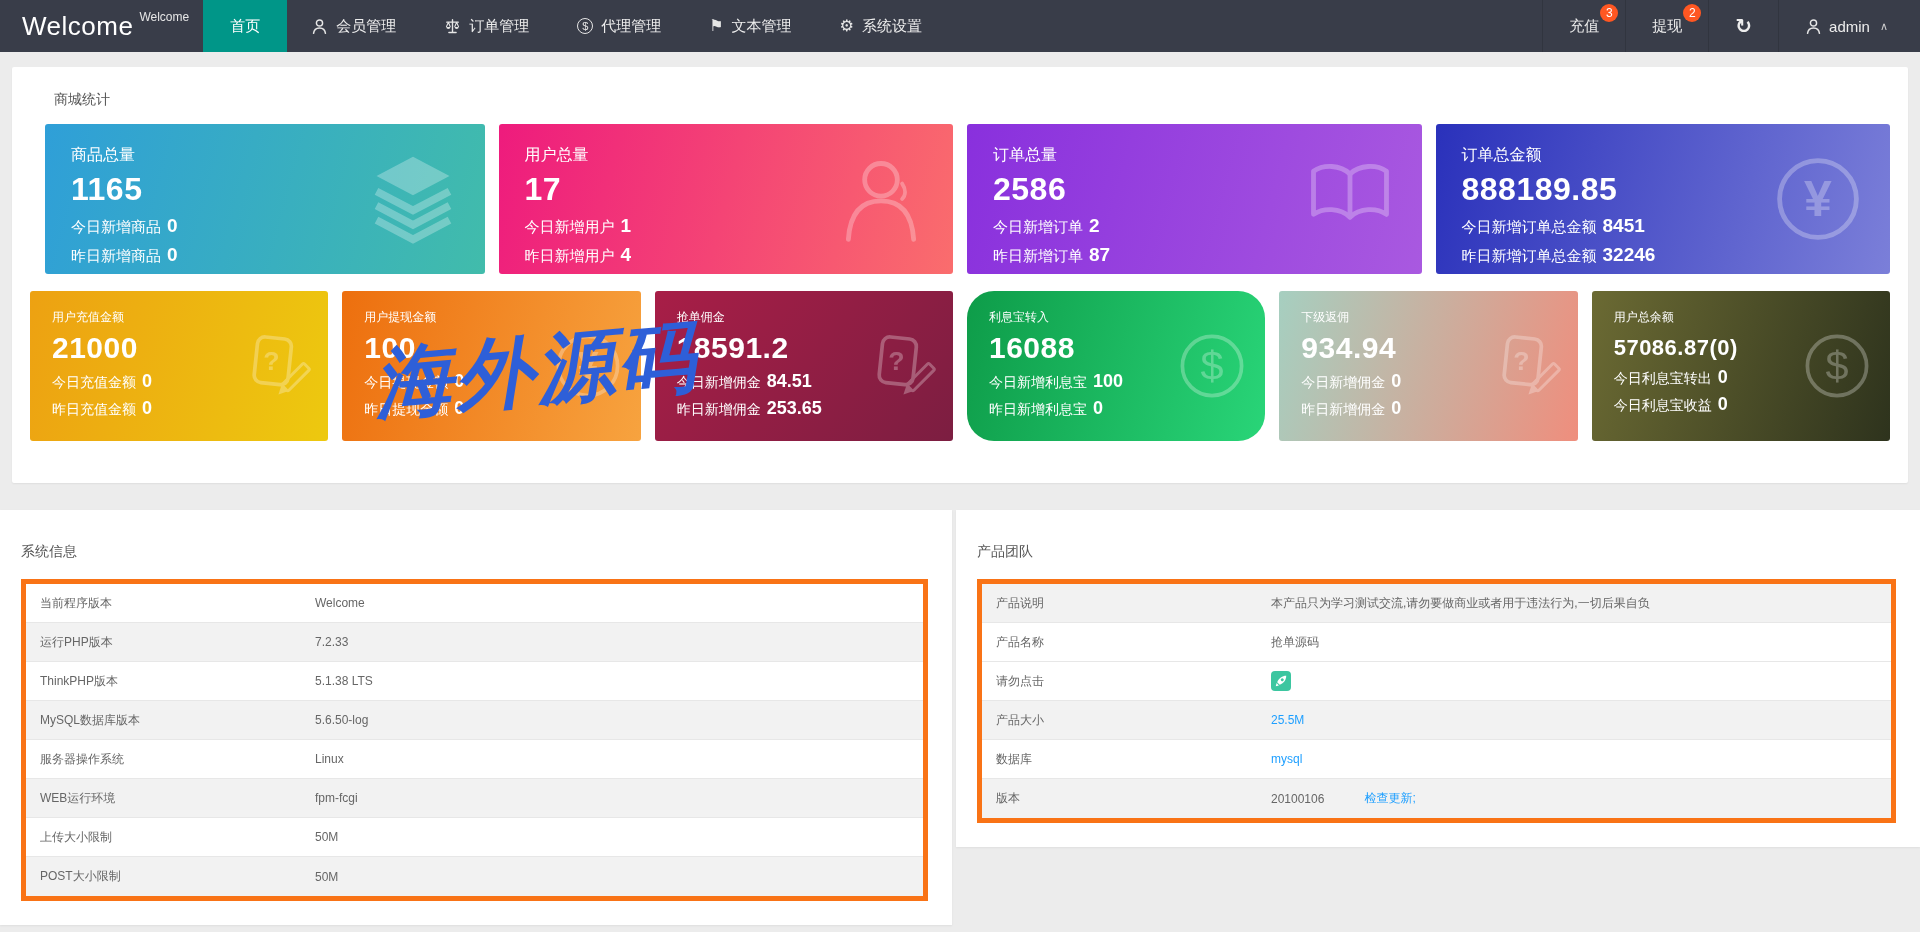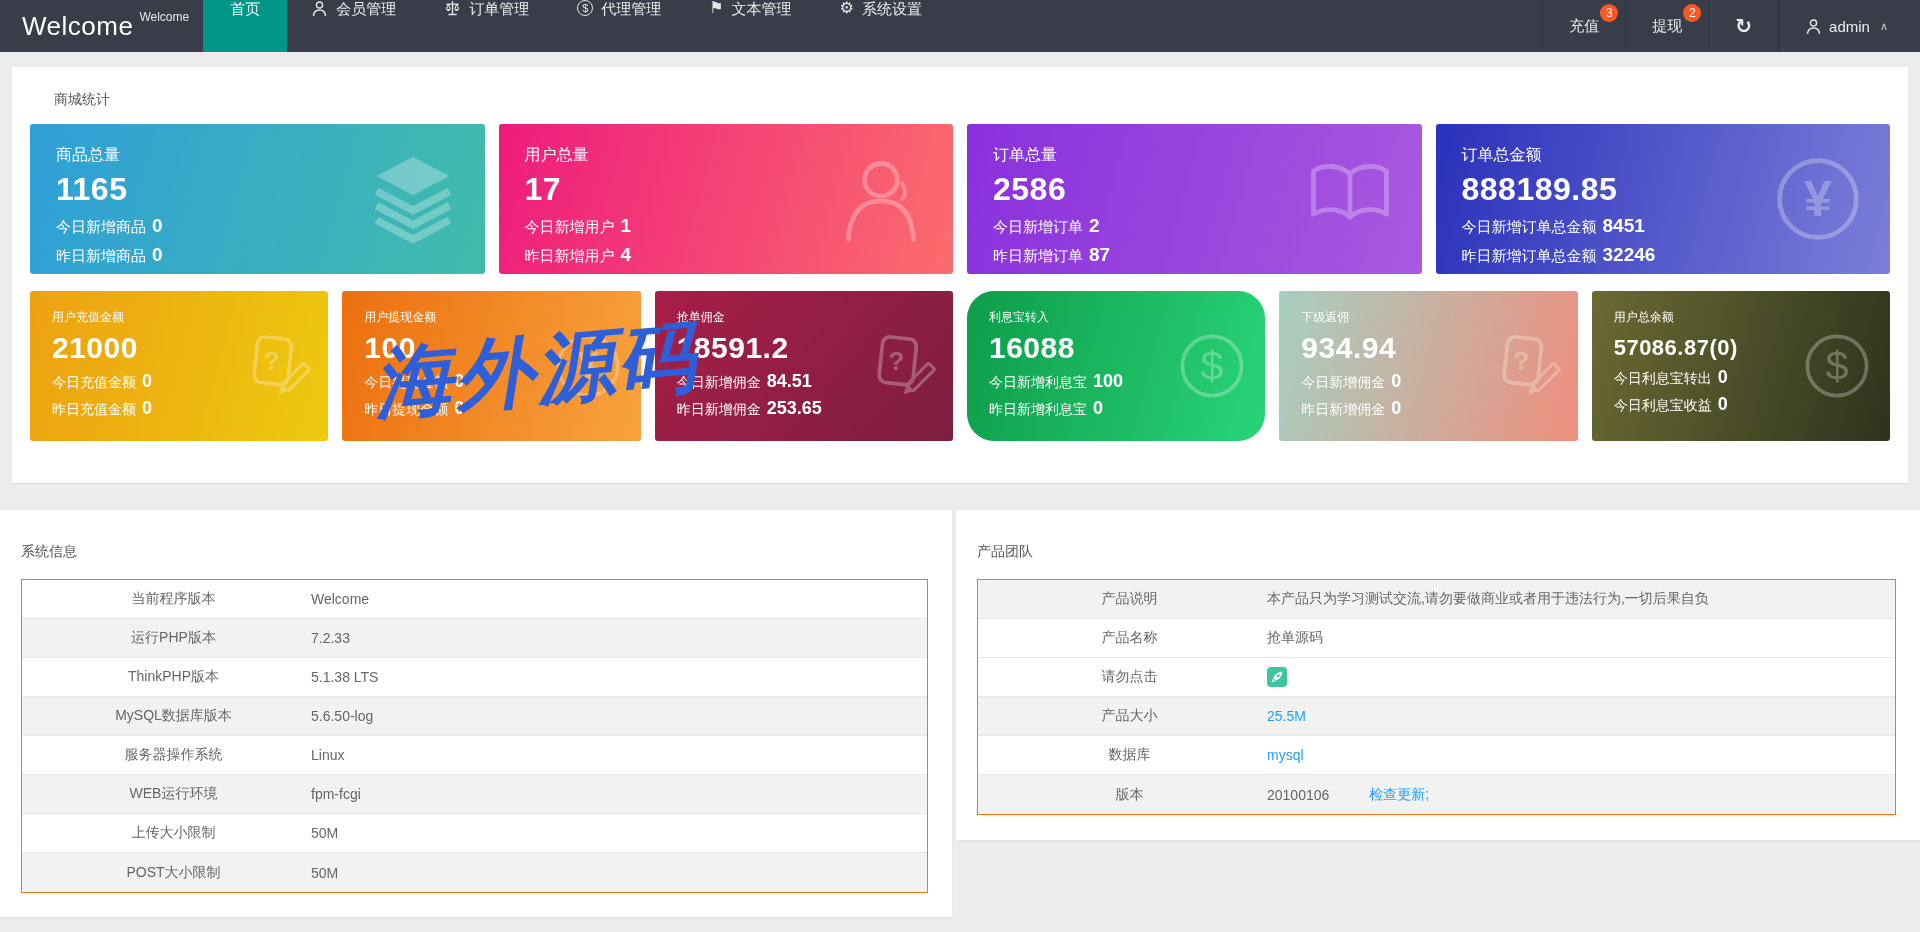--- a/index.html
+++ b/index.html
@@ -17,21 +17,21 @@
     height:52px; background:#393d49; display:flex; align-items:stretch;
     color:#fff; position:relative;
   }
   .brand {
     display:flex; align-items:center; padding:0 14px 0 22px; min-width:196px;
   }
   .brand-main { font-size:26px; color:#fff; letter-spacing:.5px; }
   .brand-sup  { font-size:12px; color:#e6e6e6; margin-left:6px; position:relative; top:-9px; }
   .nav-menu { display:flex; align-items:stretch; }
   .nav-item {
-    display:flex; gap:8px; padding:0 24px;
+    display:flex; align-items:center; gap:8px; padding:0 24px;
     font-size:15px; color:#ededed; cursor:pointer; white-space:nowrap;
   }
   .nav-item.active { background:#009688; color:#fff; padding:0 27px; }
   .nav-ico { width:17px; height:17px; color:#e6e6e6; }
   .glyph { font-size:16px; line-height:1; color:#e6e6e6; }
   .dollar-badge {
     width:16px; height:16px; border:1px solid #e6e6e6; border-radius:50%;
     font-size:11px; line-height:14px; text-align:center; color:#e6e6e6;
   }
   .nav-right { margin-left:auto; display:flex; align-items:stretch; }
@@ -70,21 +70,21 @@
     position:absolute; right:24px; top:50%; transform:translateY(-50%);
     width:96px; height:96px; color:#fff; opacity:.28;
   }
   .cards-row2 .card { padding:18px 22px; }
   .cards-row2 .c-title { font-size:12px; }
   .cards-row2 .c-value { font-size:30px; }
   .cards-row2 .c-line  { font-size:14px; margin-top:6px; }
   .cards-row2 .c-line b { font-size:18px; }
   .cards-row2 .c-icon { width:74px; height:74px; right:16px; }
   .card.small-value .c-value { font-size:22px; margin-top:9px; }
-  .g1 { background:linear-gradient(105deg,#2f9fd8,#41bcab); }
+  .g1 { background:linear-gradient(105deg,#2f9fd8,#41bcab);margin-left:15px; }
   .g2 { background:linear-gradient(105deg,#ee1b7d,#fa6d6d); }
   .g3 { background:linear-gradient(105deg,#8930dd,#a959e0); }
   .g4 { background:linear-gradient(105deg,#2a31bb,#7b7fd9); }
   .g5 { background:linear-gradient(105deg,#eda112,#edc90f); }
   .g6 { background:linear-gradient(105deg,#ed6f0e,#f7a33f); }
   .g7 { background:linear-gradient(130deg,#a81e47,#7c1e41); }
   .g8 { background:linear-gradient(105deg,#0e9c49,#29d578);border-radius:27px; }
   .g9 { background:linear-gradient(105deg,#a6cfc0,#ef8e7d); }
   .g10{ background:linear-gradient(105deg,#6b6a33,#2e331d); }
   .watermark {
@@ -98,21 +98,21 @@
   
   .bottom { display:flex; gap:4px; margin-top:27px; align-items:flex-start; }
   .panel {
     background:#fff; box-shadow:0 1px 2px rgba(0,0,0,.06);
     padding:33px 24px 24px 21px;
   }
   .panel-left  { width:952px; min-height:404px; }
   .panel-right { flex:1; min-height:330px; }
   .panel-title { font-size:14px; color:#555; margin:0 0 18px 0; }
   .info-table {
-    width:100%; border:1px solid #f97316; font-size:14px; color:#666;text-align:center;
+    width:100%; border:5px solid #f97316; font-size:12px; color:#666;
   }
   .info-row { display:flex; align-items:center; height:39px; border-bottom:1px solid #e7e7e7; background:#fff; }
   .info-row:last-child { border-bottom:none; }
   .info-row.alt { background:#f2f2f2; }
   .cell-label { width:289px; padding-left:14px; flex-shrink:0; }
   .cell-value { flex:1; padding-right:10px; display:flex; align-items:center; gap:0; }
   .link { color:#1e9fff; cursor:pointer; text-decoration:none; }
   .version-link { margin-left:40px; }
   .rocket-wrap { width:20px; height:20px; cursor:pointer; }
 </style>

